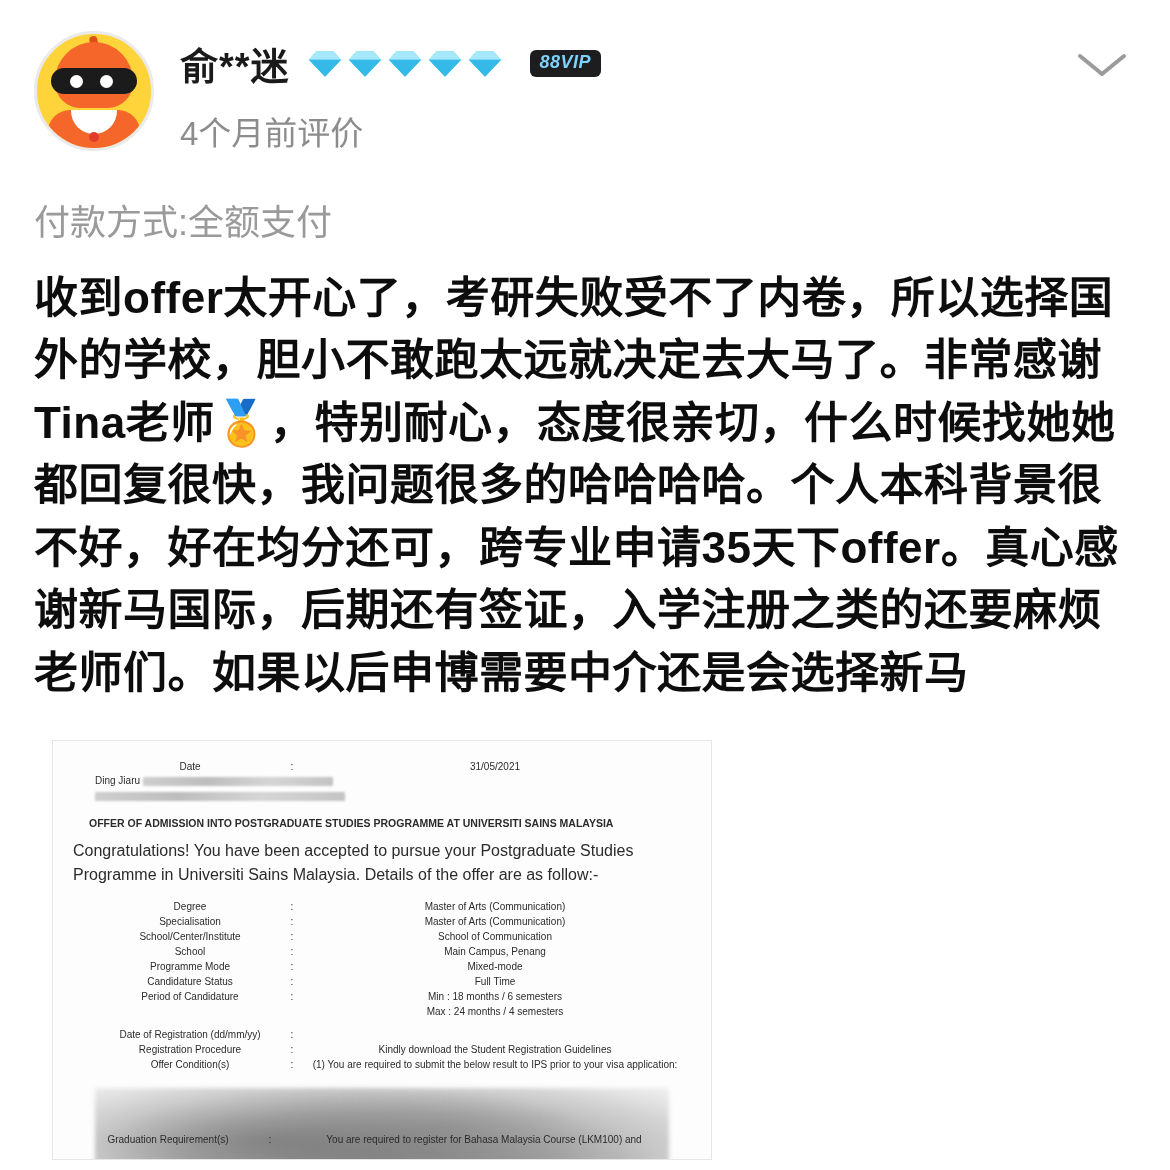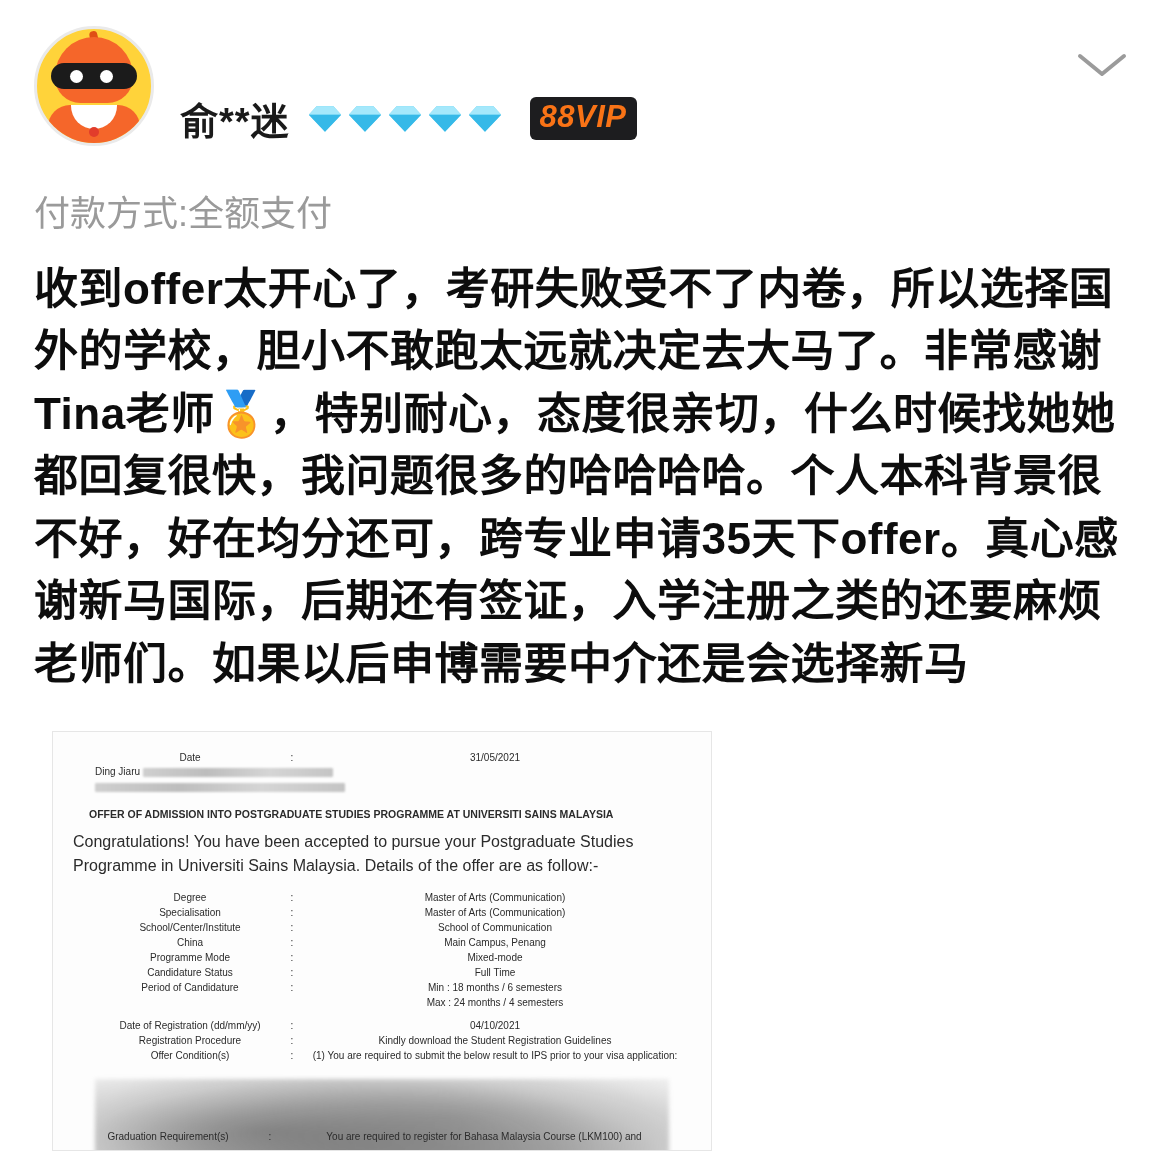--- a/index.html
+++ b/index.html
@@ -13,21 +13,21 @@
     height: 1170px;
     font-family: "Liberation Sans", "DejaVu Sans", sans-serif;
     color: #111111;
     overflow: hidden;
     position: relative;
   }
 
   
   .review-header {
     display: flex;
-    align-items: flex-end;
+    align-items: center;
     padding: 26px 34px 0 34px;
     position: relative;
   }
   .avatar {
     width: 114px;
     height: 114px;
     border-radius: 50%;
     background: #FFD33A;
     border: 3px solid #eaeaea;
     flex: 0 0 auto;
@@ -131,22 +131,22 @@
     margin-left: 4px;
   }
   .diamond {
     width: 34px;
     height: 30px;
     display: block;
   }
   .vip-badge {
     margin-left: 14px;
     background: #1d1d1f;
-    color: #f97316;
-    font-size: 31px;
+    color: #7dd3fc;
+    font-size: 18px;
     font-weight: bold;
     font-style: italic;
     letter-spacing: 0.5px;
     padding: 3px 10px 5px 10px;
     border-radius: 6px;
     line-height: 1.1;
     white-space: nowrap;
   }
   .time-row {
     margin-top: 16px;
@@ -240,21 +240,21 @@
       radial-gradient(ellipse at 30% 40%, rgba(90,90,90,0.55) 0%, rgba(150,150,150,0.12) 60%, rgba(255,255,255,0) 75%),
       radial-gradient(ellipse at 62% 30%, rgba(120,120,120,0.45) 0%, rgba(255,255,255,0) 70%),
       radial-gradient(ellipse at 45% 75%, rgba(70,70,70,0.5) 0%, rgba(255,255,255,0) 72%),
       radial-gradient(ellipse at 75% 62%, rgba(110,110,110,0.4) 0%, rgba(255,255,255,0) 70%);
     filter: blur(2px);
   }
   .doc-footer {
     position: absolute;
     left: 20px;
     right: 20px;
-    bottom: 6px;
+    bottom: 12px;
   }
 </style>
 </head>
 <body>
 
 <div class="review-header">
 
   <div class="avatar">
     <div class="stem"></div>
     <div class="head"></div>
@@ -294,20 +294,21 @@
         <svg class="diamond" viewBox="0 0 40 34">
           <polygon points="10,2 30,2 39,12 20,32 1,12" fill="#5FD2F5"></polygon>
           <polygon points="10,2 30,2 39,12 1,12" fill="#A5E8FB"></polygon>
           <polygon points="20,32 1,12 39,12" fill="#35B9E8"></polygon>
         </svg>
       </span>
 
       <span class="vip-badge">88VIP</span>
     </div>
 
+    <div class="time-row">4个月前评价</div>
   </div>
 
   <div class="chevron-btn">
     <svg viewBox="0 0 56 40" width="56" height="40">
       <polyline points="6,12 28,30 50,12" fill="none" stroke="#9b9b9b" stroke-width="4" stroke-linecap="round" stroke-linejoin="round"></polyline>
     </svg>
   </div>
 </div>
 
 <div class="payment-line">付款方式:全额支付</div>
@@ -344,21 +345,21 @@
       <span class="k">Specialisation</span>
         <span class="c">:</span>
         <span class="v">Master of Arts (Communication)</span>
     </div>
     <div class="doc-row">
       <span class="k">School/Center/Institute</span>
         <span class="c">:</span>
         <span class="v">School of Communication</span>
     </div>
     <div class="doc-row">
-      <span class="k">China</span>
+      <span class="k">School</span>
         <span class="c">:</span>
         <span class="v">Main Campus, Penang</span>
     </div>
     <div class="doc-row">
       <span class="k">Programme Mode</span>
         <span class="c">:</span>
         <span class="v">Mixed-mode</span>
     </div>
     <div class="doc-row">
       <span class="k">Candidature Status</span>
@@ -372,21 +373,20 @@
     </div>
     <div class="doc-row">
       <span class="k"></span>
         <span class="c"></span>
         <span class="v">Max : 24 months / 4 semesters</span>
     </div>
     <div style="height:8px"></div>
     <div class="doc-row">
       <span class="k">Date of Registration (dd/mm/yy)</span>
         <span class="c">:</span>
-        <span class="v">04/10/2021</span>
     </div>
     <div class="doc-row">
       <span class="k">Registration Procedure</span>
         <span class="c">:</span>
         <span class="v">Kindly download the Student Registration Guidelines</span>
     </div>
     <div class="doc-row">
       <span class="k">Offer Condition(s)</span>
         <span class="c">:</span>
         <span class="v">(1) You are required to submit the below result to IPS prior to your visa application:</span>

